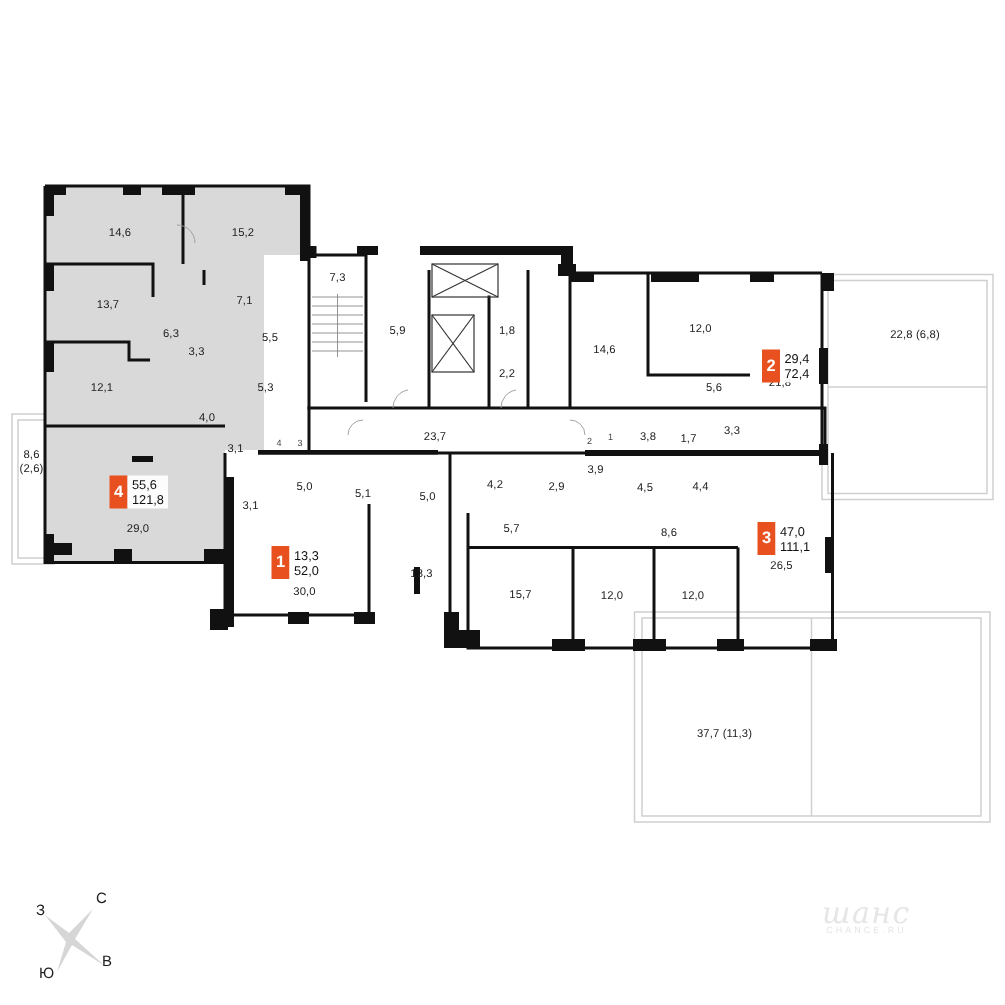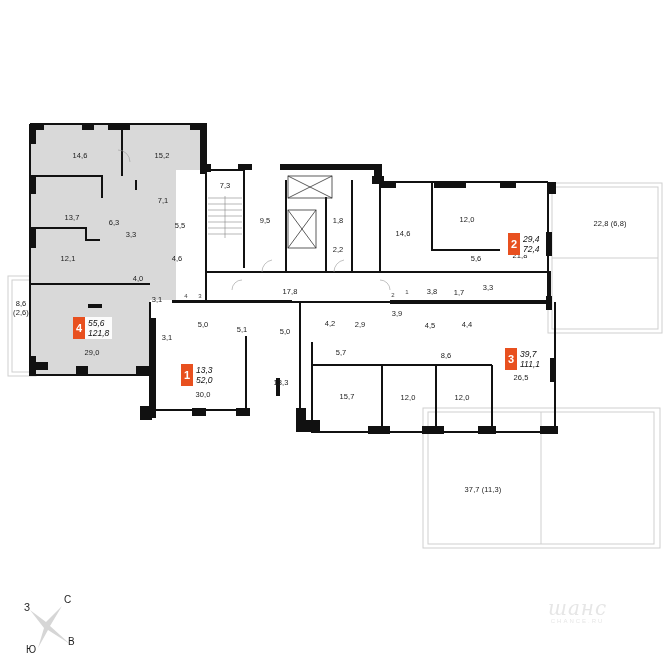--- a/index.html
+++ b/index.html
@@ -2,21 +2,21 @@
 <html><head>
 <meta charset="utf-8">
 <style>
   html, body { margin:0; padding:0; background:#ffffff; }
   body { width:670px; height:670px; position:relative; overflow:hidden; font-family:"Liberation Sans", sans-serif; }
   #plan { position:absolute; left:0; top:0; width:670px; height:670px; }
   .lbl { position:absolute; font-size:7.5px; color:#222; transform:translate(-50%,-50%); white-space:nowrap; letter-spacing:0.1px; }
   .lbl.sm { font-size:6px; color:#444; }
   .badge { position:absolute; display:flex; align-items:center; }
   .badge .num { background:#e8501f; color:#fff; font-weight:bold; font-size:11px; width:12px; height:22px; display:flex; align-items:center; justify-content:center; }
-  .badge .vals { background:rgba(255,255,255,0.92); padding:1px 3px; font-size:8.5px; line-height:10px; color:#111;font-style:italic; }
+  .badge .vals { background:rgba(255,255,255,0.92); padding:1px 3px; font-size:8.5px; line-height:10px; color:#111; }
   .compass { position:absolute; left:20px; top:598px; width:60px; height:60px; }
   .compass .dir { position:absolute; font-size:10px; color:#222; }
   .watermark { position:absolute; left:548px; top:596px; color:#e6e6e6; text-align:center; }
   .watermark .logo { font-family:"DejaVu Serif", serif; font-style:italic; font-size:20px; letter-spacing:1px; }
   .watermark .sub { font-size:6px; letter-spacing:2px; margin-top:-2px; }
 </style>
 </head>
 <body>
 
 <svg id="plan" viewBox="0 0 670 670" xmlns="http://www.w3.org/2000/svg">
@@ -144,56 +144,56 @@
     <path d="M262 272 A12 12 0 0 1 272 260"></path>
     <path d="M334 272 A12 12 0 0 1 344 260"></path>
     <path d="M390 290 A10 10 0 0 0 380 280"></path>
     <path d="M118 150 A12 12 0 0 1 130 162"></path>
   </g>
 </svg>
 
 <div>
   <span class="lbl" style="left:80px;top:155px">14,6</span>
   <span class="lbl" style="left:162px;top:155px">15,2</span>
-  <span class="lbl" style="left:72px;top:217px">13,7</span>
+  <span class="lbl" style="left:72px;top:203px">13,7</span>
   <span class="lbl" style="left:163px;top:200px">7,1</span>
   <span class="lbl" style="left:114px;top:222px">6,3</span>
   <span class="lbl" style="left:131px;top:234px">3,3</span>
   <span class="lbl" style="left:180px;top:225px">5,5</span>
   <span class="lbl" style="left:68px;top:258px">12,1</span>
   <span class="lbl" style="left:138px;top:278px">4,0</span>
-  <span class="lbl" style="left:177px;top:258px">4,6</span>
+  <span class="lbl" style="left:177px;top:258px">5,3</span>
   <span class="lbl" style="left:157px;top:299px">3,1</span>
   <span class="lbl" style="left:92px;top:352px">29,0</span>
   <span class="lbl" style="left:21px;top:303px">8,6</span>
   <span class="lbl" style="left:21px;top:312px">(2,6)</span>
 
   <span class="lbl" style="left:225px;top:185px">7,3</span>
-  <span class="lbl" style="left:265px;top:220px">9,5</span>
+  <span class="lbl" style="left:265px;top:220px">5,9</span>
   <span class="lbl" style="left:338px;top:220px">1,8</span>
   <span class="lbl" style="left:338px;top:249px">2,2</span>
-  <span class="lbl" style="left:290px;top:291px">17,8</span>
+  <span class="lbl" style="left:290px;top:291px">23,7</span>
 
   <span class="lbl" style="left:167px;top:337px">3,1</span>
   <span class="lbl" style="left:203px;top:324px">5,0</span>
   <span class="lbl" style="left:242px;top:329px">5,1</span>
   <span class="lbl" style="left:285px;top:331px">5,0</span>
   <span class="lbl" style="left:203px;top:394px">30,0</span>
   <span class="lbl" style="left:281px;top:382px">13,3</span>
 
   <span class="lbl" style="left:403px;top:233px">14,6</span>
   <span class="lbl" style="left:467px;top:219px">12,0</span>
   <span class="lbl" style="left:476px;top:258px">5,6</span>
   <span class="lbl" style="left:432px;top:291px">3,8</span>
   <span class="lbl" style="left:459px;top:292px">1,7</span>
   <span class="lbl" style="left:488px;top:287px">3,3</span>
   <span class="lbl" style="left:520px;top:255px">21,8</span>
 
   <span class="lbl" style="left:330px;top:323px">4,2</span>
-  <span class="lbl" style="left:360px;top:324px">2,9</span>
+  <span class="lbl" style="left:371px;top:324px">2,9</span>
   <span class="lbl" style="left:397px;top:313px">3,9</span>
   <span class="lbl" style="left:430px;top:325px">4,5</span>
   <span class="lbl" style="left:467px;top:324px">4,4</span>
   <span class="lbl" style="left:341px;top:352px">5,7</span>
   <span class="lbl" style="left:446px;top:355px">8,6</span>
   <span class="lbl" style="left:347px;top:396px">15,7</span>
   <span class="lbl" style="left:408px;top:397px">12,0</span>
   <span class="lbl" style="left:462px;top:397px">12,0</span>
   <span class="lbl" style="left:521px;top:377px">26,5</span>
 
@@ -223,21 +223,21 @@
 <div class="badge" style="left:508px;top:233px">
   <div class="num">2</div>
   <div class="vals">
     <div>29,4</div>
     <div>72,4</div>
   </div>
 </div>
 <div class="badge" style="left:505px;top:348px">
   <div class="num">3</div>
   <div class="vals">
-    <div>39,7</div>
+    <div>47,0</div>
     <div>111,1</div>
   </div>
 </div>
 
 <div class="compass">
   <svg width="60" height="60" viewBox="0 0 60 60">
     <path d="M10 12 L26 24 L42 8 L30 28 L50 46 L28 32 L18 50 L24 30 Z" fill="#d6d6d6"></path>
   </svg>
   <span class="dir" style="left:4px;top:4px">З</span>
   <span class="dir" style="left:44px;top:-4px">С</span>

